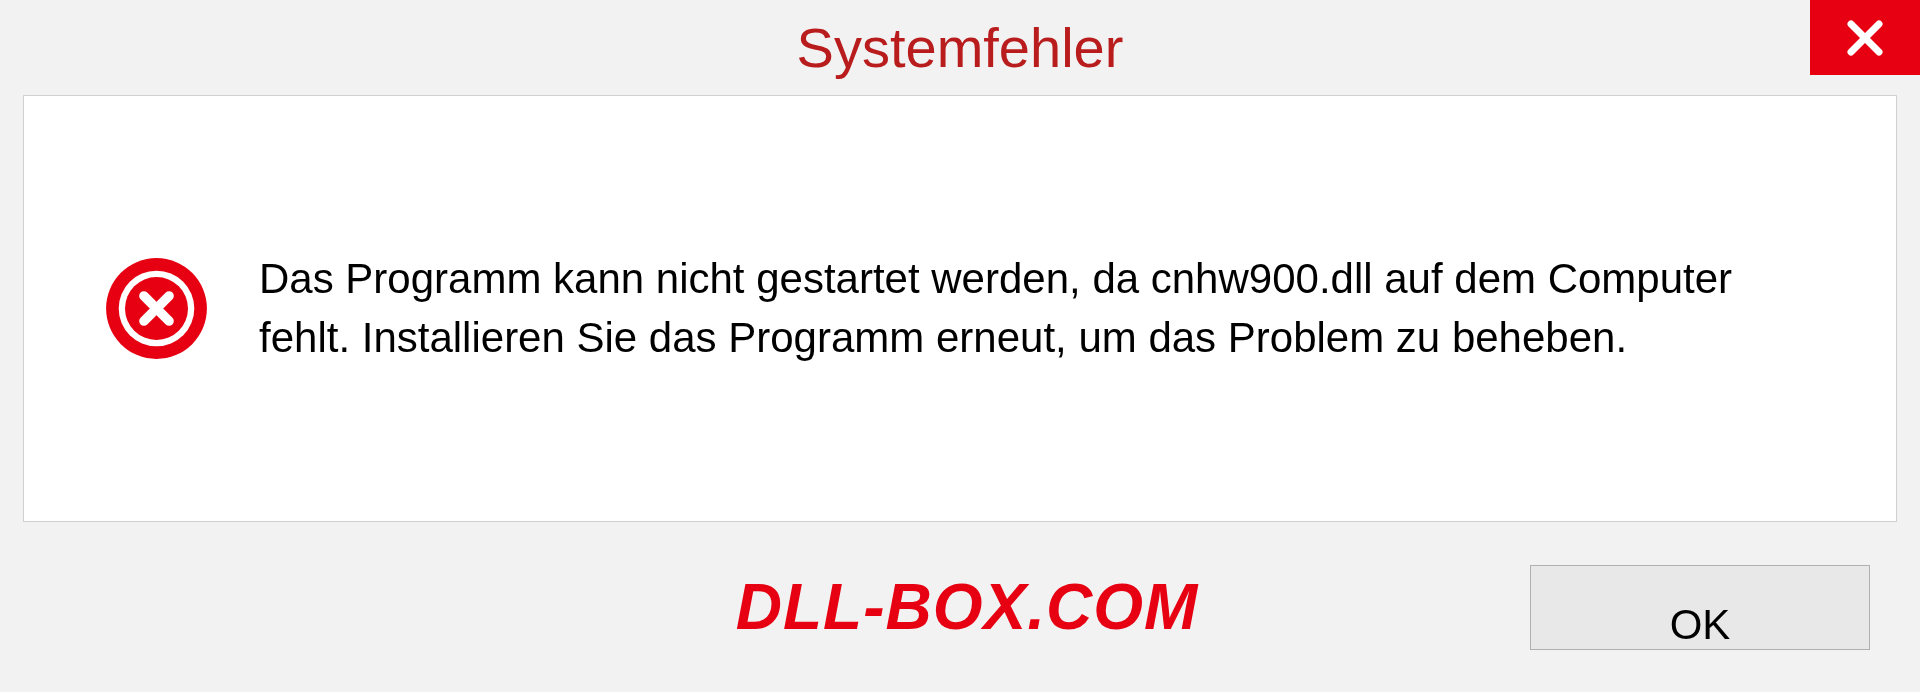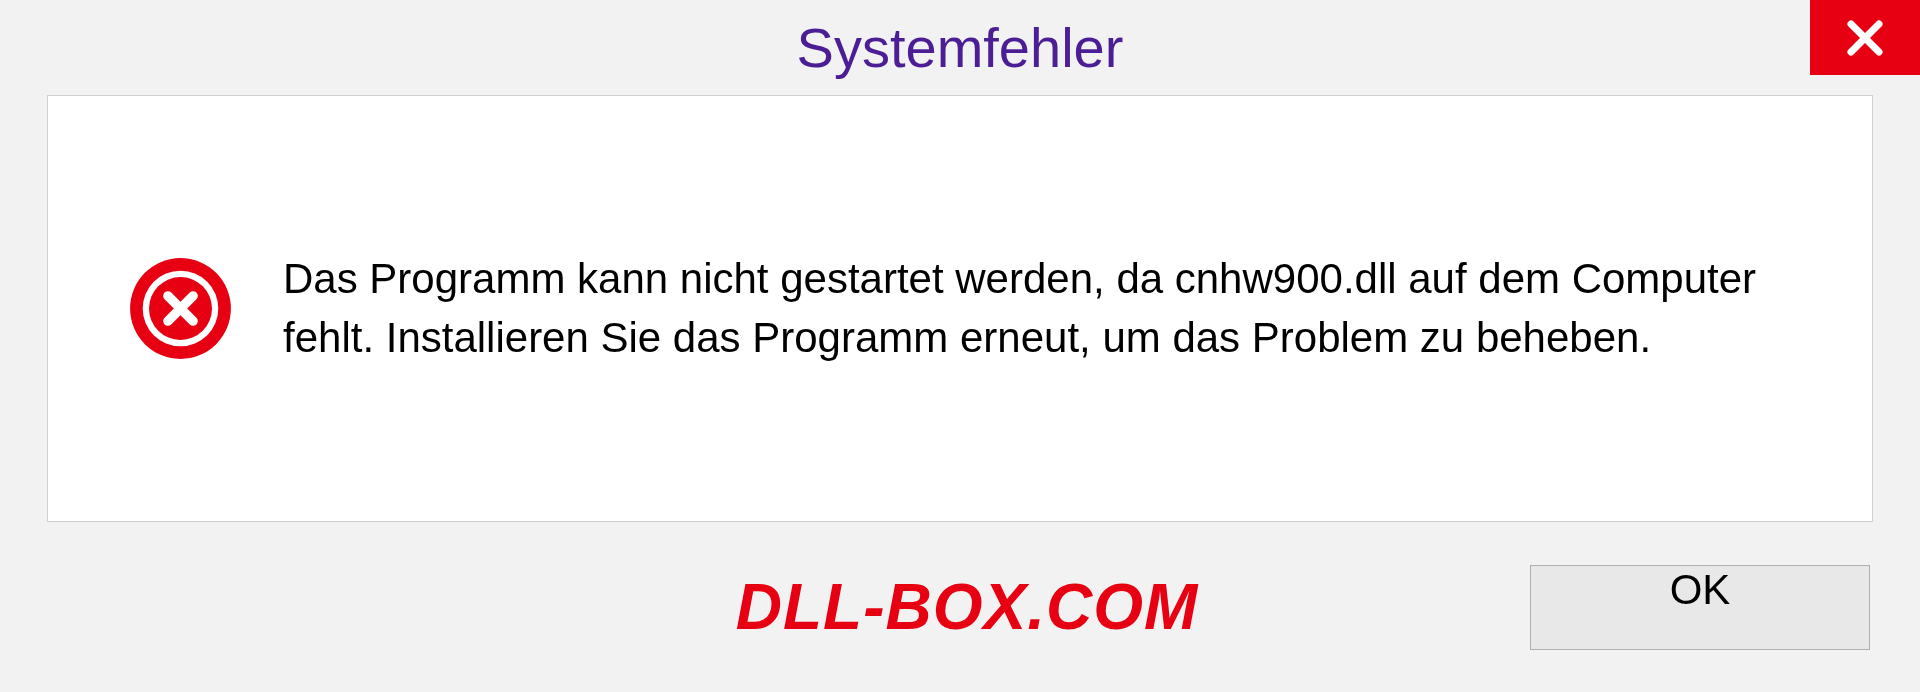--- a/index.html
+++ b/index.html
@@ -25,40 +25,40 @@
     .titlebar {
       height: 95px;
       display: flex;
       align-items: center;
       justify-content: center;
       position: relative;
     }
     .title {
       font-size: 56px;
       font-weight: 400;
-      color: #4c1d95;
+      color: #b91c1c;
     }
     .close-btn {
       position: absolute;
       top: 0;
       right: 0;
       width: 110px;
       height: 75px;
       background: #e60012;
       display: flex;
       align-items: center;
       justify-content: center;
       cursor: pointer;
     }
     .close-btn svg {
       width: 48px;
       height: 48px;
     }
     .content-area {
-      margin: 0 47px;
+      margin: 0 23px;
       background: #ffffff;
       border: 1px solid #d0d0d0;
       flex: 1;
       display: flex;
       align-items: center;
       padding: 60px 64px 60px 80px;
     }
     .error-icon {
       flex-shrink: 0;
       width: 105px;
@@ -98,21 +98,21 @@
     .ok-btn {
       width: 340px;
       height: 85px;
       background: #e8e8e8;
       border: 1px solid #b0b0b0;
       font-size: 42px;
       font-weight: 400;
       color: #000;
       cursor: pointer;
       display: flex;
-      align-items: flex-start;
+      align-items: flex-end;
       justify-content: center;
     }
   </style>
 </head>
 <body>
 
 <div class="dialog">
   <div class="titlebar">
     <div class="title">Systemfehler</div>
     <div class="close-btn">

